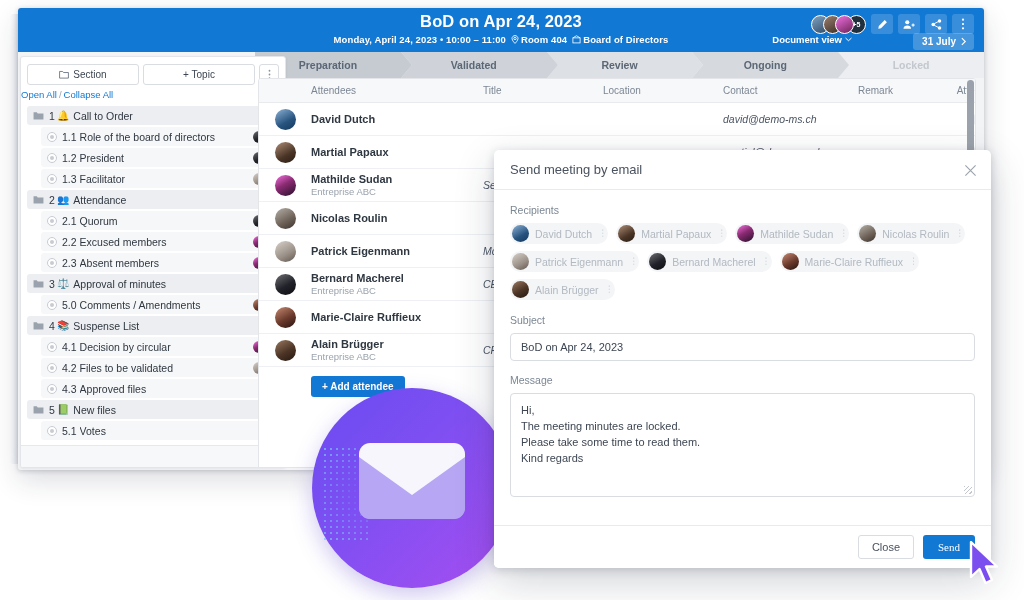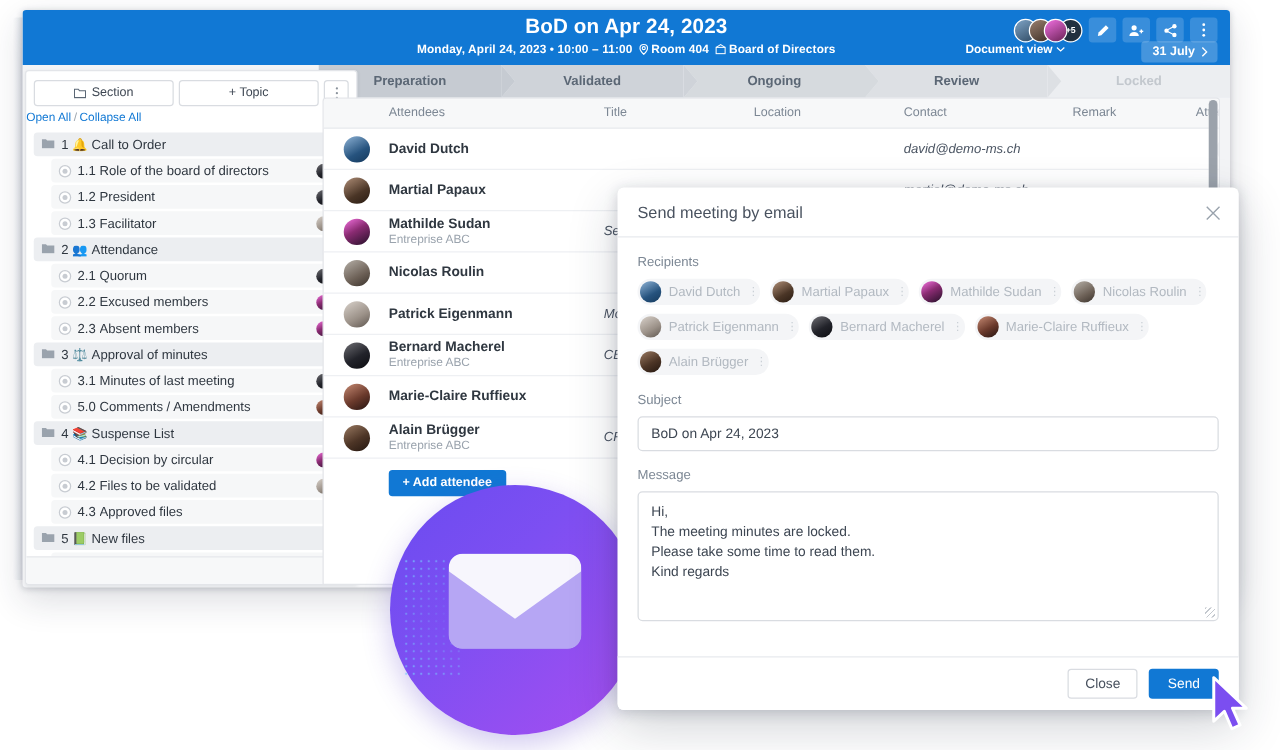--- a/index.html
+++ b/index.html
@@ -302,21 +302,21 @@
     border-top:1px solid #e8eaee;
     display:flex; align-items:center; justify-content:flex-end; gap: 9px;
     padding-right: 16px; background:#fff;
   }
   .btn-close {
     border:1px solid #d9dce1; background:#fff; color:#49525f;
     border-radius:3px; padding: 5px 13px; font-size: 11px;
   }
   .btn-send {
     background:#1178d4; color:#fff;
-    border-radius:3px; padding: 6px 15px; font-size: 11px;
+    border-radius:3px; padding: 6px 15px; font-size: 11px; font-family: Liberation Serif, serif;
   }
 
   
   .env-badge {
     position:absolute; left: 312px; top: 388px;
     width: 200px; height: 200px; border-radius:50%;
     background: linear-gradient(135deg, #6a4bf0 0%, #7d4ff2 40%, #a74ef0 100%);
     box-shadow: 0 8px 22px rgba(90,60,200,.28);
   }
   .env-dots {
@@ -419,25 +419,25 @@
       </div>
     </div>
 
     <div class="steps">
       <div class="step s1">
           <span>Preparation</span>
         </div>
       <div class="step s2">
           <span>Validated</span>
         </div>
+      <div class="step s4">
+          <span>Review</span>
+        </div>
       <div class="step s3">
           <span>Ongoing</span>
-        </div>
-      <div class="step s4">
-          <span>Review</span>
         </div>
       <div class="step locked">
           <span>Locked</span>
         </div>
     </div>
 
     <div class="sidebar">
       <div class="sb-toolbar">
         <div class="sb-btn">
           <svg width="10" height="9" viewBox="0 0 11 10">
@@ -569,33 +569,20 @@
               </svg>
             </span>
           </div>
           <div class="tree-row section">
             <span class="folder-ico"><svg width="11" height="9" viewBox="0 0 12 10">
                 <path d="M.5 1.5h3.6l1 1.2h6.4v6.8H.5z" fill="#9aa3ad"></path>
               </svg></span>
             <span class="num">3</span>
             <span class="emoji">⚖️</span>
             <span class="lbl">Approval of minutes</span>
-            <span class="row-kebab">
-              <svg width="3" height="10" viewBox="0 0 4 14">
-                <circle cx="2" cy="2" r="1.2" fill="#a9b0b8"></circle>
-                <circle cx="2" cy="7" r="1.2" fill="#a9b0b8"></circle>
-                <circle cx="2" cy="12" r="1.2" fill="#a9b0b8"></circle>
-              </svg>
-            </span>
-          </div>
-          <div class="tree-row topic">
-            <span class="dot-ico"></span>
-            <span class="num">3.1</span>
-            <span class="lbl">Minutes of last meeting</span>
-            <span class="row-av" style="background-image: linear-gradient(150deg, rgb(111, 111, 116) 0%, rgb(34, 35, 42) 55%, rgb(12, 12, 16) 100%);"></span>
             <span class="row-kebab">
               <svg width="3" height="10" viewBox="0 0 4 14">
                 <circle cx="2" cy="2" r="1.2" fill="#a9b0b8"></circle>
                 <circle cx="2" cy="7" r="1.2" fill="#a9b0b8"></circle>
                 <circle cx="2" cy="12" r="1.2" fill="#a9b0b8"></circle>
               </svg>
             </span>
           </div>
           <div class="tree-row topic">
             <span class="dot-ico"></span>

